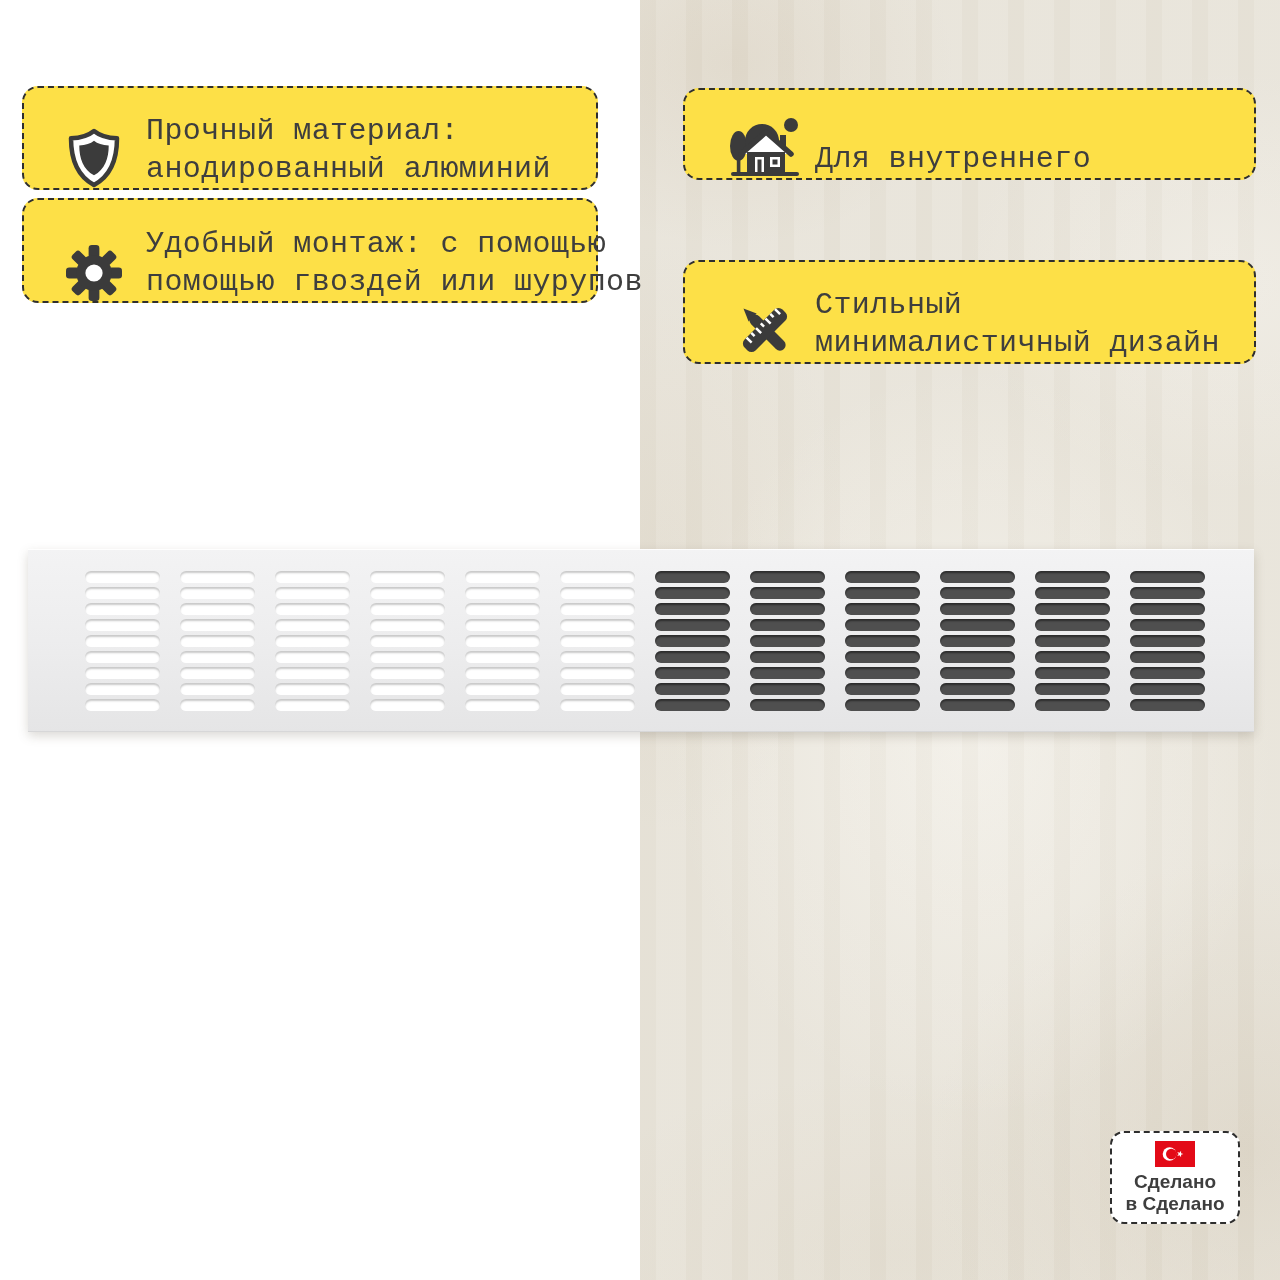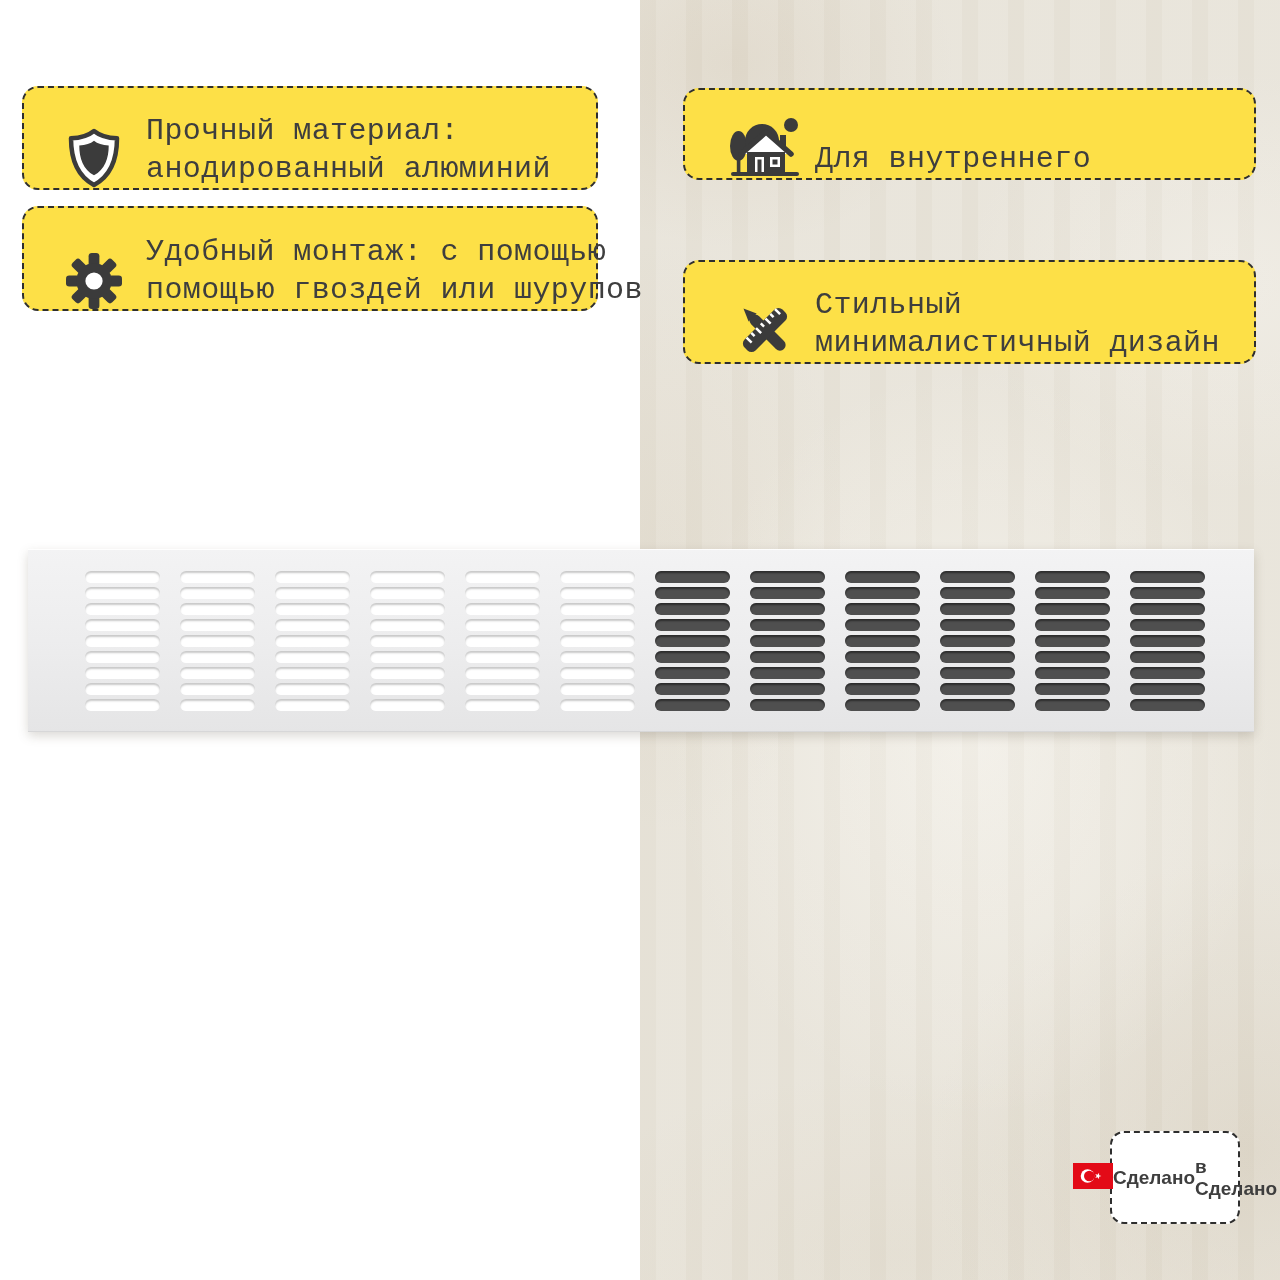--- a/index.html
+++ b/index.html
@@ -37,21 +37,21 @@
     position: absolute;
     background: #fde047;
     border: 2px dashed var(--border, #2e2e2e);
     border-radius: 16px;
     display: flex;
     align-items: flex-end;
     box-sizing: border-box;
     font-family: Liberation Mono, monospace;
   }
   .box1 { left: 22px;  top: 86px;  width: 576px; height: 104px; }
-  .box2 { left: 22px;  top: 206px; width: 576px; height: 105px; }
+  .box2 { left: 22px;  top: 198px; width: 576px; height: 105px; }
   .box3 { left: 683px; top: 88px;  width: 573px; height: 92px; }
   .box4 { left: 683px; top: 212px; width: 573px; height: 104px; margin-top: 48px; }
 
   .fb-left  { padding-left: 40px; }
   .fb-right { padding-left: 42px; }
   .icon {
     display: flex; align-items: center; justify-content: center;
     flex: 0 0 auto;
     color: var(--icon, #3b3b3b);
   }
@@ -102,21 +102,21 @@
 
   
   .badge {
     position: absolute;
     left: 1110px; top: 1131px;
     width: 130px; height: 93px;
     background: #ffffff;
     border: 2px dashed var(--border, #2e2e2e);
     border-radius: 14px;
     display: flex;
-    flex-direction: row;
+    flex-direction: column;
     align-items: center;
     justify-content: center;
     box-sizing: border-box;
   }
   .flag { width: 40px; height: 26px; margin-bottom: 4px; }
   .badge-line {
     font-size: 19px;
     font-weight: bold;
     line-height: 22px;
     color: var(--text, #3e3e3e);

